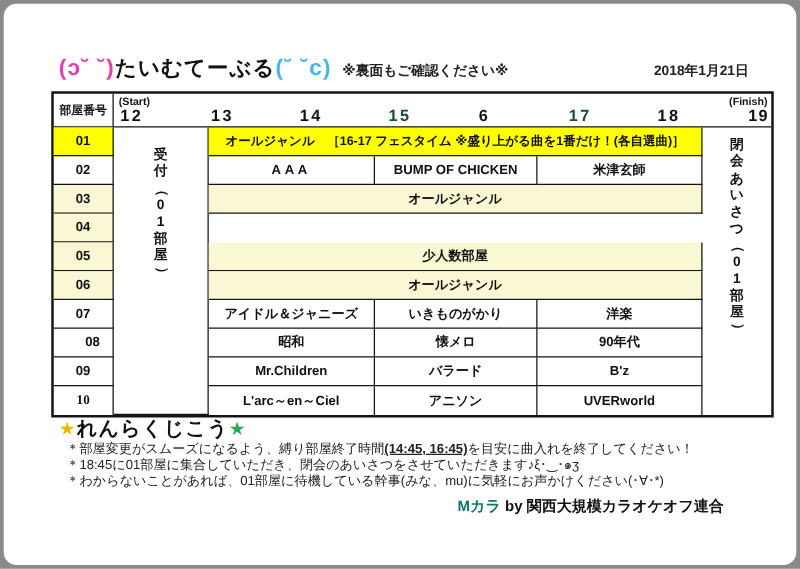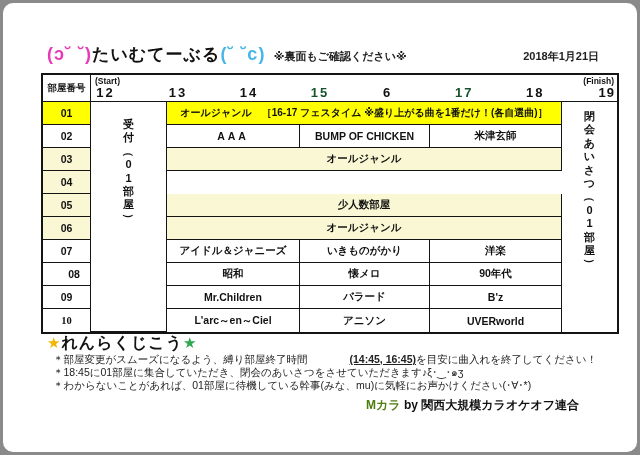--- a/index.html
+++ b/index.html
@@ -56,24 +56,24 @@
   .vch{display:block;text-align:center;line-height:1.22;}
   .vch.rot{transform:rotate(90deg);}
   .cell-sm{font-size:10px;}
   .spaced{letter-spacing:3px;}
   
   .notes-heading{position:absolute;left:44px;top:330px;font-weight:bold;font-size:16px;color:#111;letter-spacing:1px;}
   .star{font-size:15px;}
   .star.gold{color:#f2b705;}
   .star.green{color:#2fa84f;}
   .note-lines{position:absolute;left:50px;top:350px;font-size:10.5px;color:#222;line-height:13px;white-space:nowrap;}
-  .note-u{text-decoration:underline;font-weight:bold;padding-left:42px;}
+  .note-u{text-decoration:underline;font-weight:bold;}
   
   .footer{position:absolute;right:58px;top:394px;font-weight:bold;font-size:12px;color:#111;}
-  .brand{color:#4d7c0f;}
+  .brand{color:#0f766e;}
 </style>
 </head>
 <body>
 
 <div class="frame">
 
   <div class="title-line">
     <span class="kao pink">(ɔ˘ ˘)</span><span class="title-text">たいむてーぶる</span><span class="kao cyan">(˘ ˘c)</span>
     <span class="title-note">※裏面もご確認ください※</span>
   </div>

